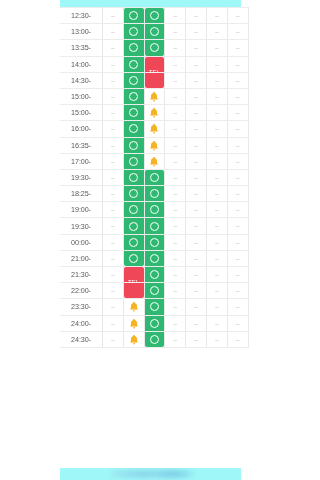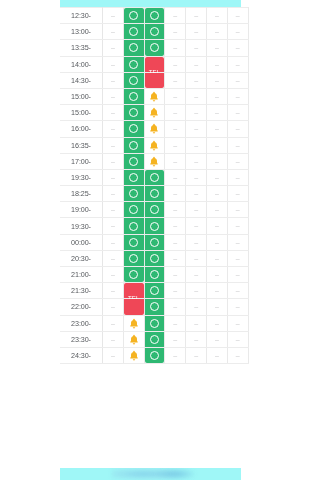--- a/index.html
+++ b/index.html
@@ -591,48 +591,20 @@
             <span class="cell dash"></span>
           </td>
           <td class="col-slot">
             <span class="cell dash"></span>
           </td>
           <td class="col-slot">
             <span class="cell dash"></span>
           </td>
         </tr>
         <tr>
-          <td class="col-time">20:30-</td>
-          <td class="col-slot">
-            <span class="cell dash"></span>
-          </td>
-          <td class="col-slot">
-            <span class="cell avail">
-              <span class="ring"></span>
-            </span>
-          </td>
-          <td class="col-slot">
-            <span class="cell avail">
-              <span class="ring"></span>
-            </span>
-          </td>
-          <td class="col-slot">
-            <span class="cell dash"></span>
-          </td>
-          <td class="col-slot">
-            <span class="cell dash"></span>
-          </td>
-          <td class="col-slot">
-            <span class="cell dash"></span>
-          </td>
-          <td class="col-slot">
-            <span class="cell dash"></span>
-          </td>
-        </tr>
-        <tr>
           <td class="col-time">21:00-</td>
           <td class="col-slot">
             <span class="cell dash"></span>
           </td>
           <td class="col-slot">
             <span class="cell avail run-bot">
               <span class="ring"></span>
             </span>
           </td>
           <td class="col-slot">
@@ -701,21 +673,21 @@
             <span class="cell dash"></span>
           </td>
           <td class="col-slot">
             <span class="cell dash"></span>
           </td>
           <td class="col-slot">
             <span class="cell dash"></span>
           </td>
         </tr>
         <tr>
-          <td class="col-time">23:00-</td>
+          <td class="col-time">23:30-</td>
           <td class="col-slot">
             <span class="cell dash"></span>
           </td>
           <td class="col-slot">
             <span class="cell bell">
               <svg viewBox="0 0 20 22" aria-hidden="true">
                 <path d="M10 1.6c-.9 0-1.6.7-1.6 1.6v.6C5.9 4.5 4 6.8 4 9.6v4.1l-1.6 2.4c-.3.5.05 1.1.65 1.1h13.9c.6 0 .95-.6.65-1.1L16 13.7V9.6c0-2.8-1.9-5.1-4.4-5.8v-.6c0-.9-.7-1.6-1.6-1.6z" fill="#f5b321"></path>
                 <path d="M7.6 18.4c.25 1.5 1.2 2.4 2.4 2.4s2.15-.9 2.4-2.4z" fill="#f5b321"></path>
               </svg>
             </span>
@@ -732,21 +704,21 @@
             <span class="cell dash"></span>
           </td>
           <td class="col-slot">
             <span class="cell dash"></span>
           </td>
           <td class="col-slot">
             <span class="cell dash"></span>
           </td>
         </tr>
         <tr>
-          <td class="col-time">23:30-</td>
+          <td class="col-time">24:00-</td>
           <td class="col-slot">
             <span class="cell dash"></span>
           </td>
           <td class="col-slot">
             <span class="cell bell">
               <svg viewBox="0 0 20 22" aria-hidden="true">
                 <path d="M10 1.6c-.9 0-1.6.7-1.6 1.6v.6C5.9 4.5 4 6.8 4 9.6v4.1l-1.6 2.4c-.3.5.05 1.1.65 1.1h13.9c.6 0 .95-.6.65-1.1L16 13.7V9.6c0-2.8-1.9-5.1-4.4-5.8v-.6c0-.9-.7-1.6-1.6-1.6z" fill="#f5b321"></path>
                 <path d="M7.6 18.4c.25 1.5 1.2 2.4 2.4 2.4s2.15-.9 2.4-2.4z" fill="#f5b321"></path>
               </svg>
             </span>

